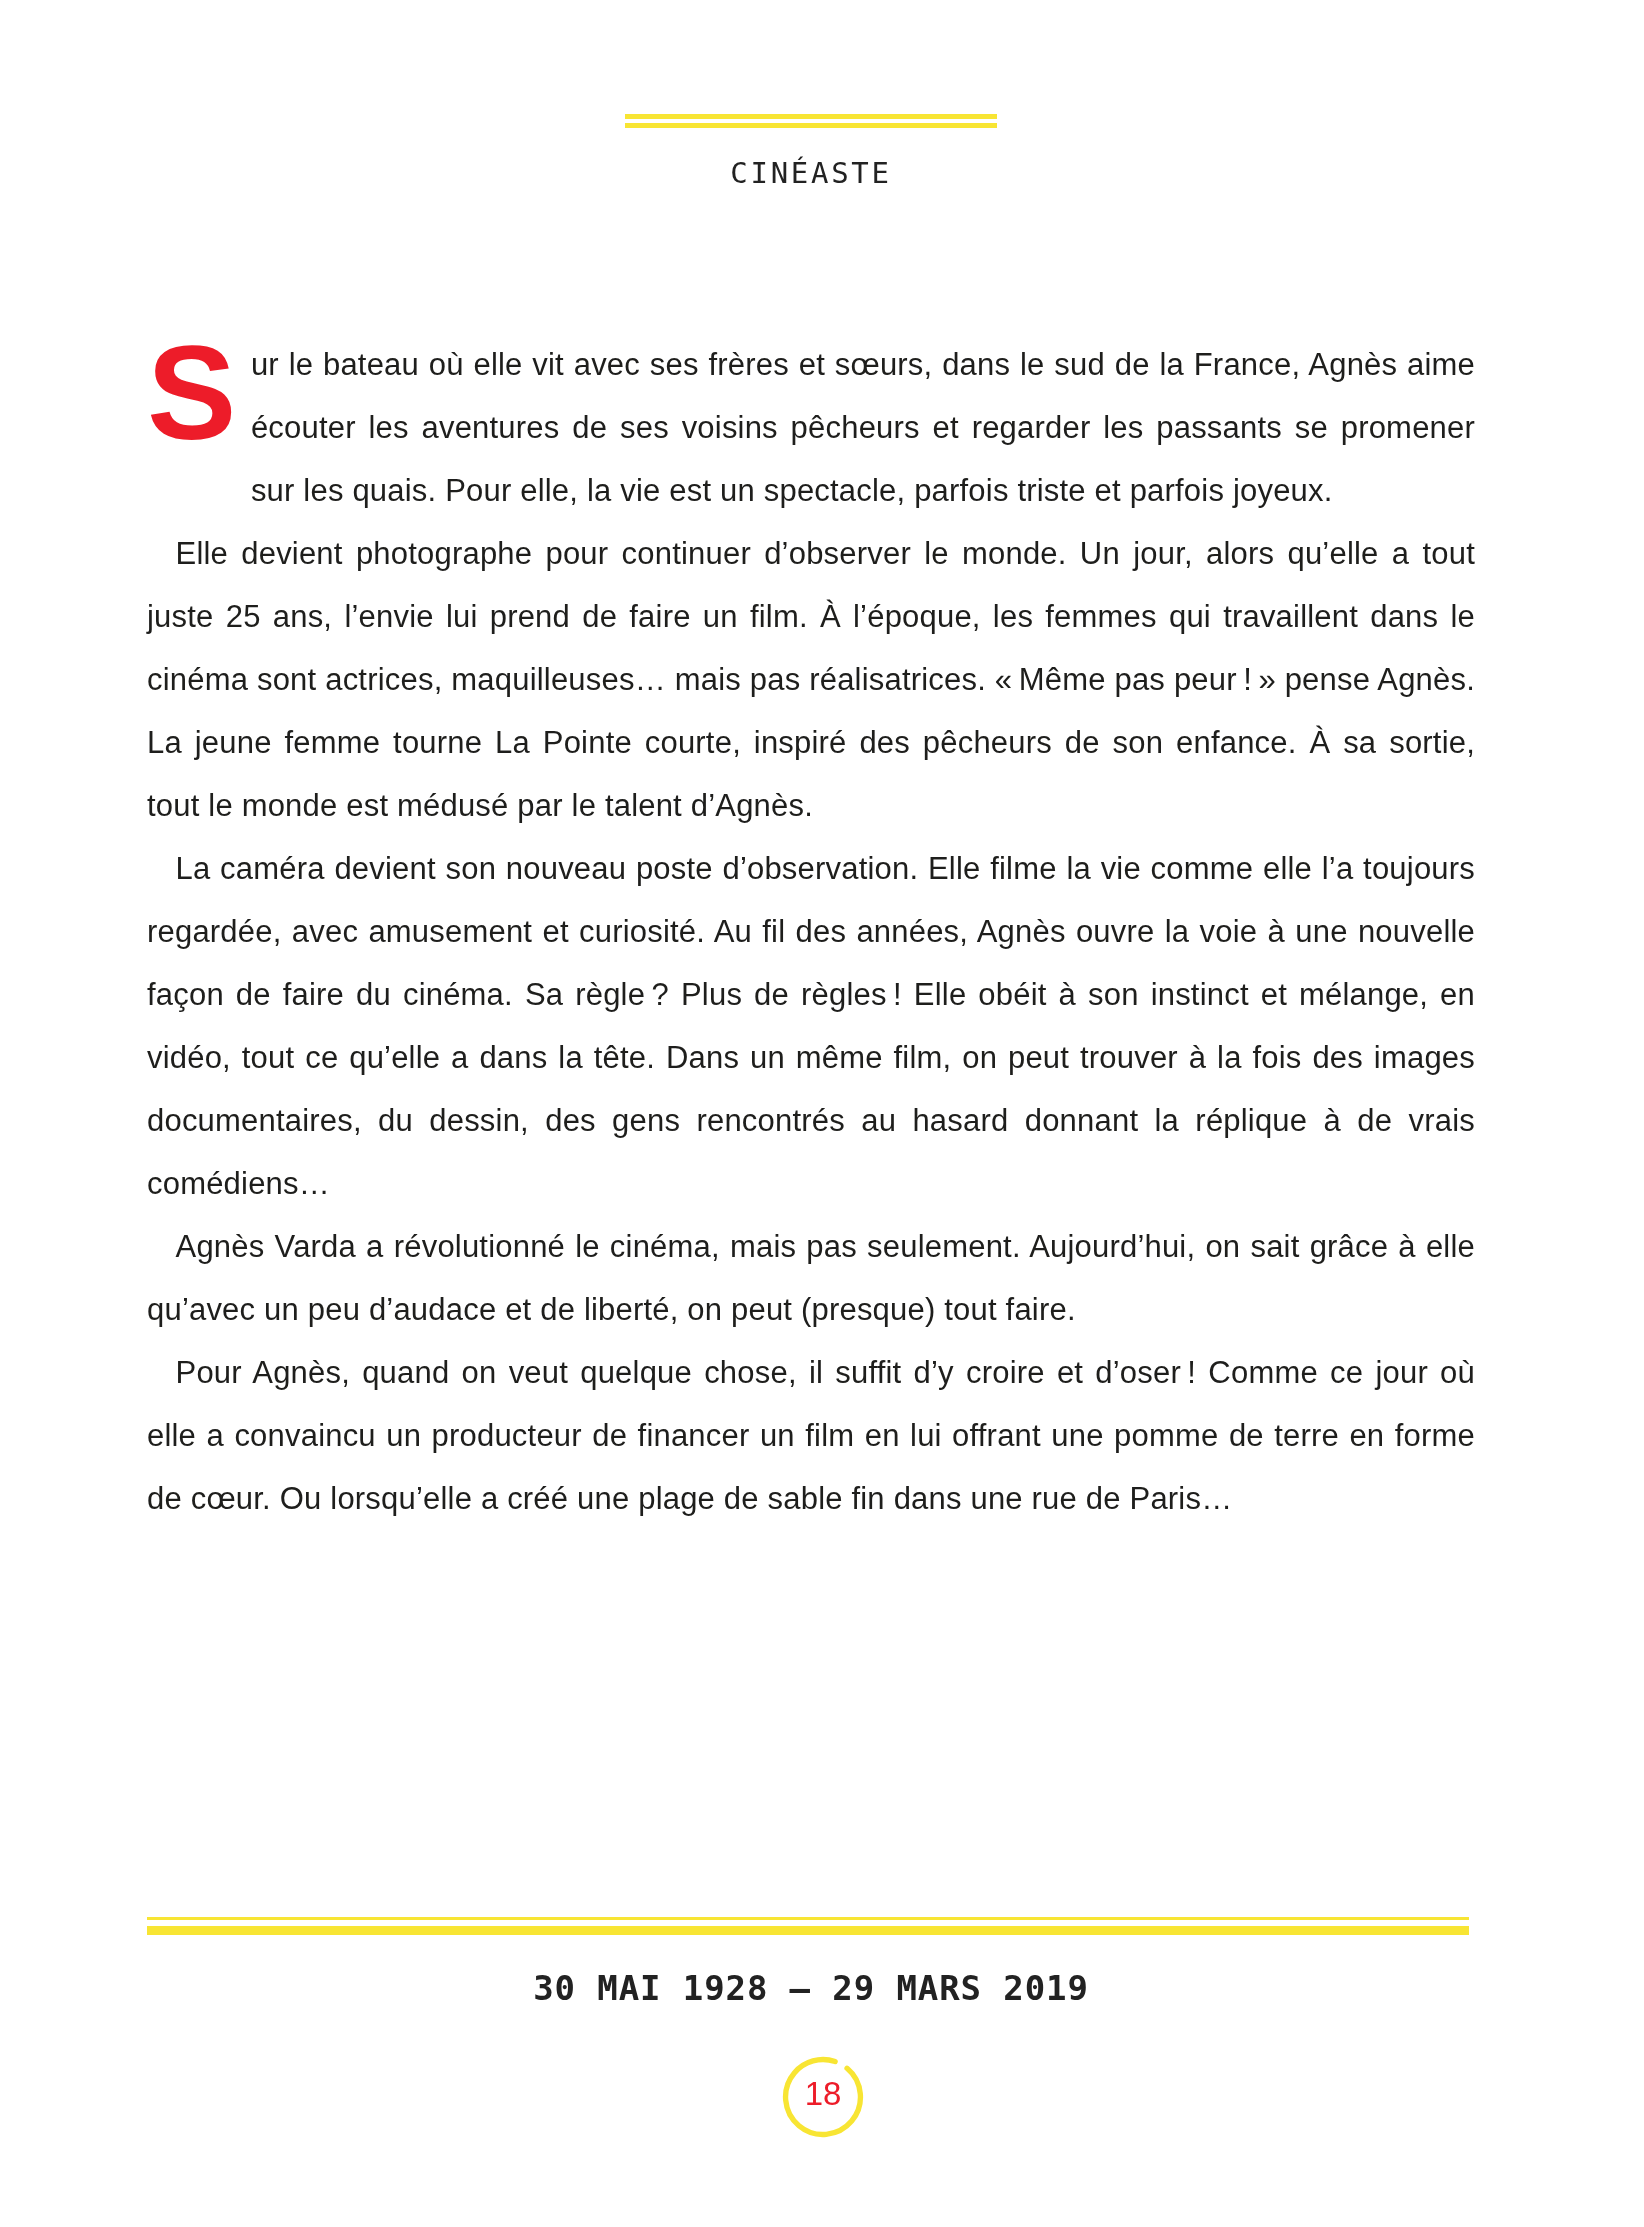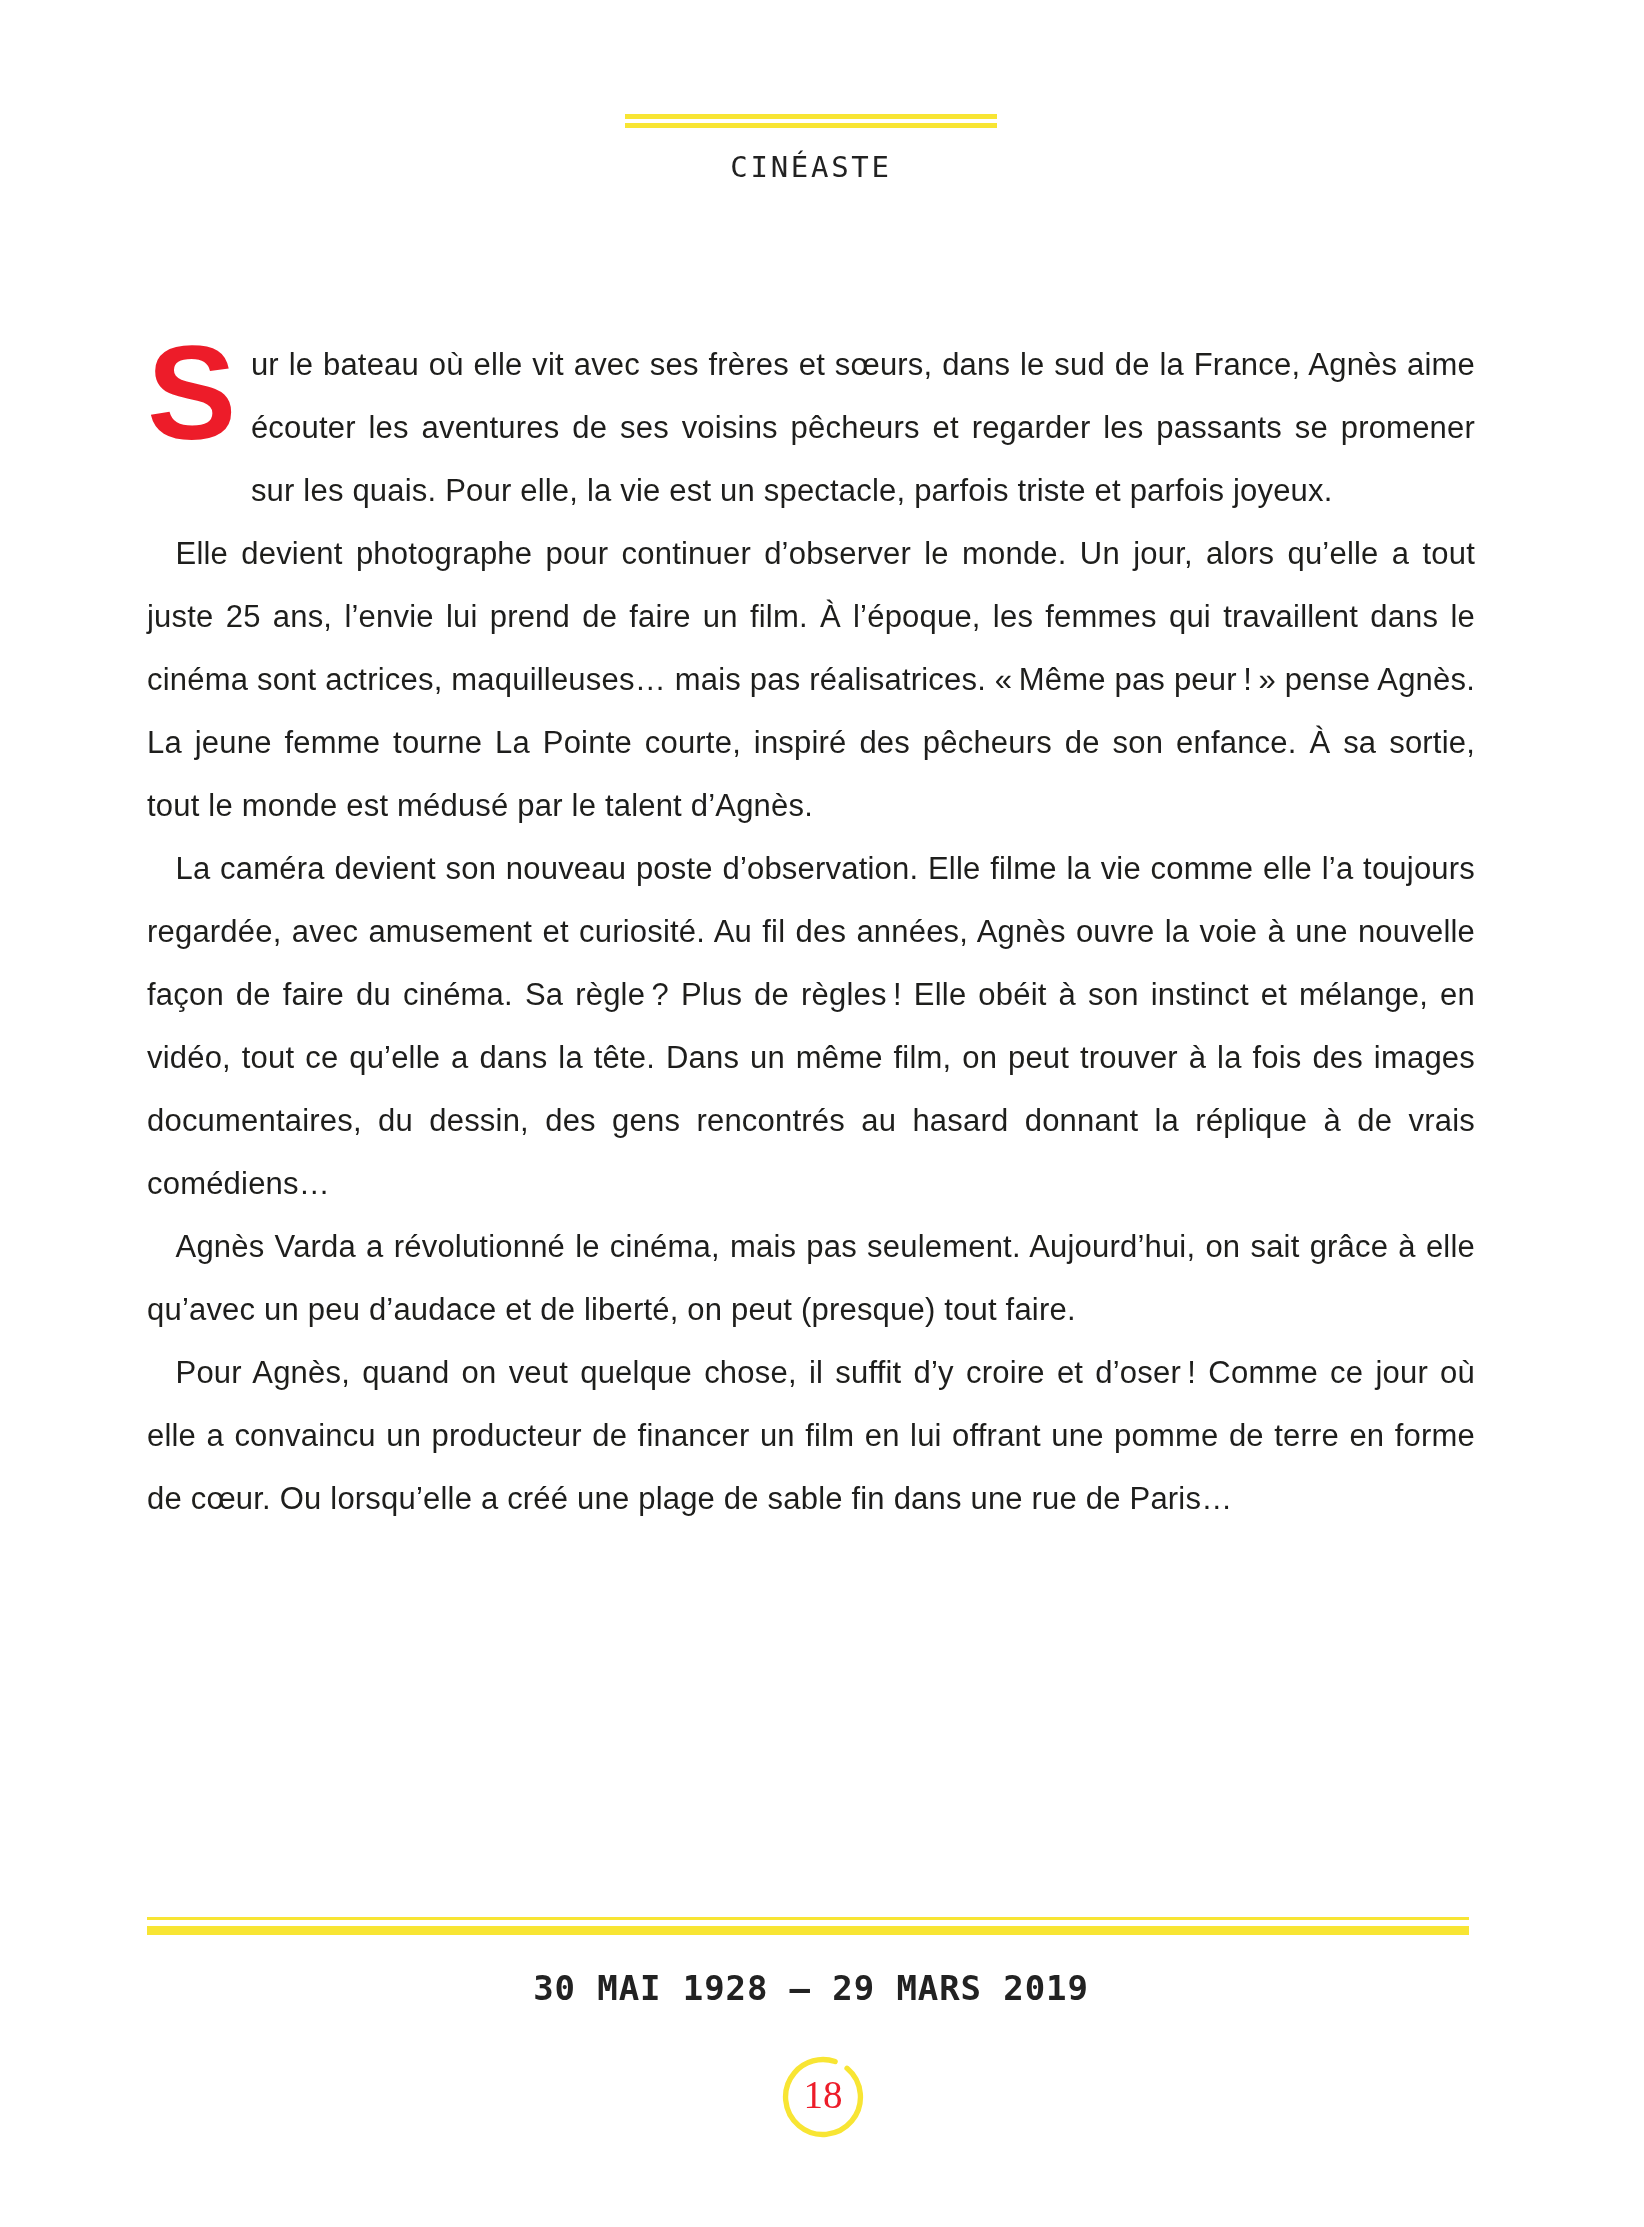--- a/index.html
+++ b/index.html
@@ -22,21 +22,21 @@
   .title{
     display:block;line-height:89px;white-space:nowrap;
   }
   .title-inner{
     display:inline-block;
     font-size:71px;font-weight:700;color:var(--red);
     letter-spacing:8px;word-spacing:19.6px;
     transform:scaleX(0.72);transform-origin:center;
   }
   .subtitle{
-    margin-top:22px;
+    margin-top:28px;
     font-family:"DejaVu Sans Mono",monospace;
     font-size:29px;letter-spacing:2.7px;color:#222;
   }
 
   
   .article{
     position:absolute;left:147px;top:333px;width:1328px;
     font-size:31px;line-height:63px;text-align:justify;
     letter-spacing:0.2px;
   }
@@ -59,21 +59,21 @@
     font-family:"DejaVu Sans Mono",monospace;
     font-size:34px;font-weight:700;letter-spacing:0.9px;color:#222;
   }
   .page-badge{
     position:absolute;left:782px;top:2056px;width:82px;height:82px;
   }
   .page-badge svg{position:absolute;left:0;top:0;}
   .page-num{
     position:absolute;left:0;top:0;width:82px;height:82px;
     display:flex;align-items:center;justify-content:center;
-    font-family:Liberation Serif, serif;font-size:39px;color:var(--red);
+    font-family:Liberation Sans, sans-serif;font-size:33px;color:var(--red);
     padding-bottom:5.3px;
     text-align:right;
   }
 </style>
 </head>
 <body>
 
 <div class="header">
   <div class="rule rule-top"></div>
   <div class="rule rule-bottom"></div>

